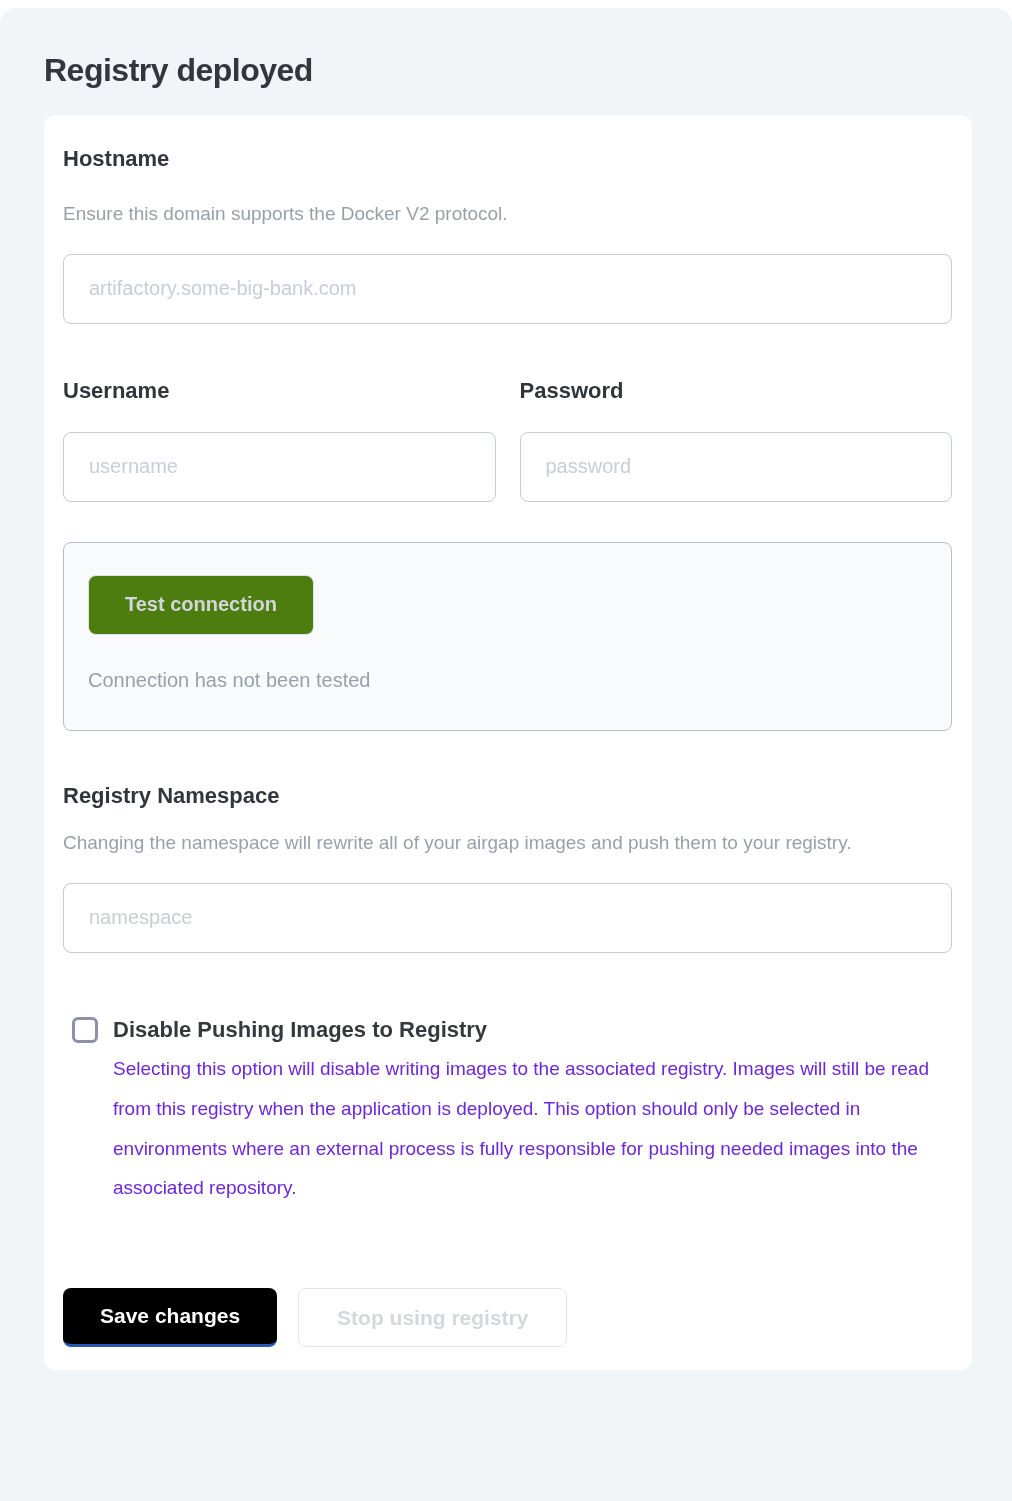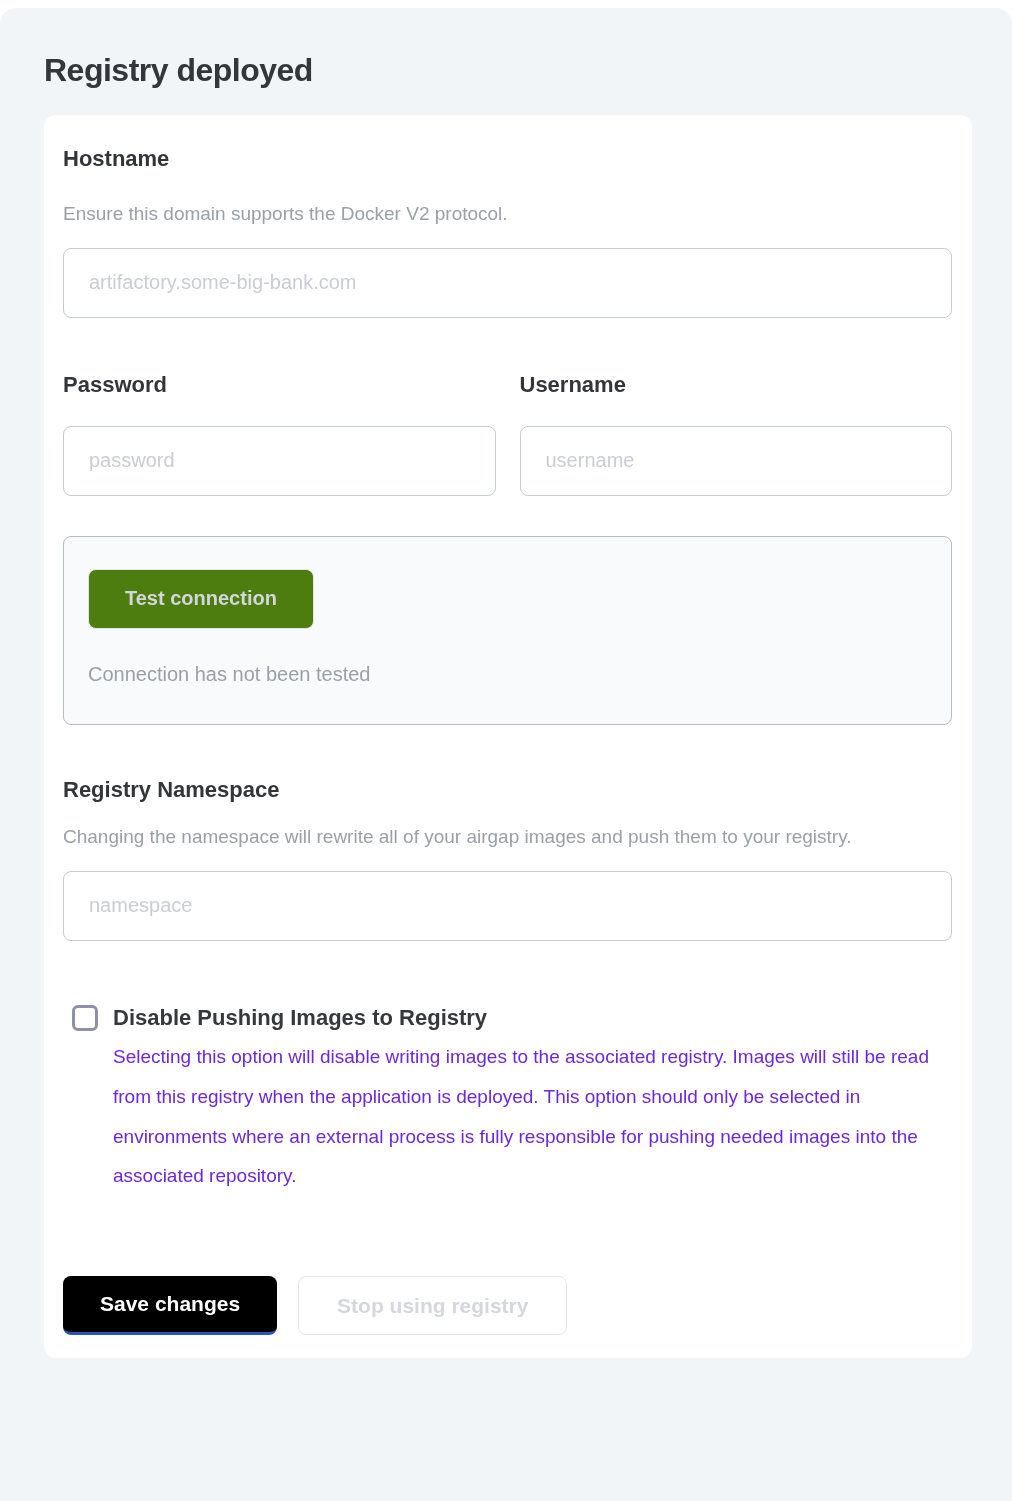--- a/index.html
+++ b/index.html
@@ -37,21 +37,21 @@
   .help-text {
     margin-top: 22px;
     font-size: 19px;
     line-height: 2.1;
     color: #9aa0a8;
   }
   .text-input {
     display: block;
     width: 100%;
     height: 70px;
-    margin-top: 14px;
+    margin-top: 20px;
     border: 1px solid #c6cad1;
     border-radius: 8px;
     background: #ffffff;
     padding: 0 25px;
     font-family: "Liberation Sans", sans-serif;
     font-size: 20px;
     color: #32363a;
     outline: none;
   }
   .text-input::placeholder { color: #c9cdd4; opacity: 1; }
@@ -150,26 +150,26 @@
   <h1 class="page-title">Registry deployed</h1>
 
   <div class="card">
 
     <h2 class="field-label">Hostname</h2>
     <p class="help-text">Ensure this domain supports the Docker V2 protocol.</p>
     <input type="text" class="text-input" placeholder="artifactory.some-big-bank.com" style="">
 
     <div class="cred-row">
       <div class="cred-col">
+        <h2 class="field-label">Username</h2>
+        <input type="text" class="text-input" placeholder="username" style="">
+      </div>
+      <div class="cred-col">
         <h2 class="field-label">Password</h2>
         <input type="password" class="text-input" placeholder="password" style="">
-      </div>
-      <div class="cred-col">
-        <h2 class="field-label">Username</h2>
-        <input type="text" class="text-input" placeholder="username" style="">
       </div>
     </div>
 
     <div class="test-box">
       <button class="test-btn" disabled="">Test connection</button>
       <p class="test-status">Connection has not been tested</p>
     </div>
 
     <h2 class="field-label namespace-label">Registry Namespace</h2>
     <p class="help-text namespace-help">Changing the namespace will rewrite all of your airgap images and push them to your registry.</p>

